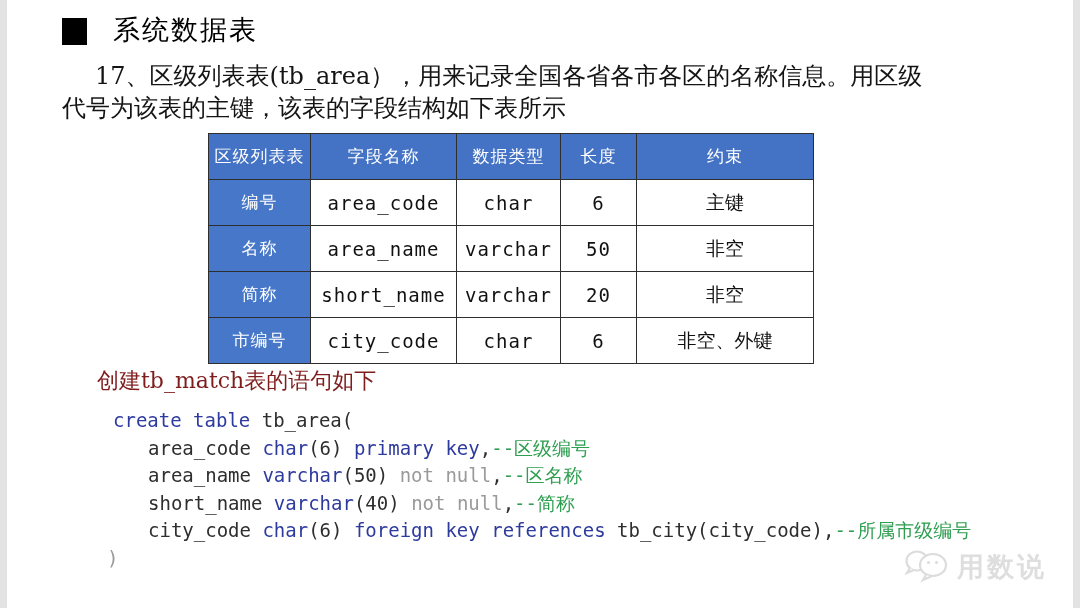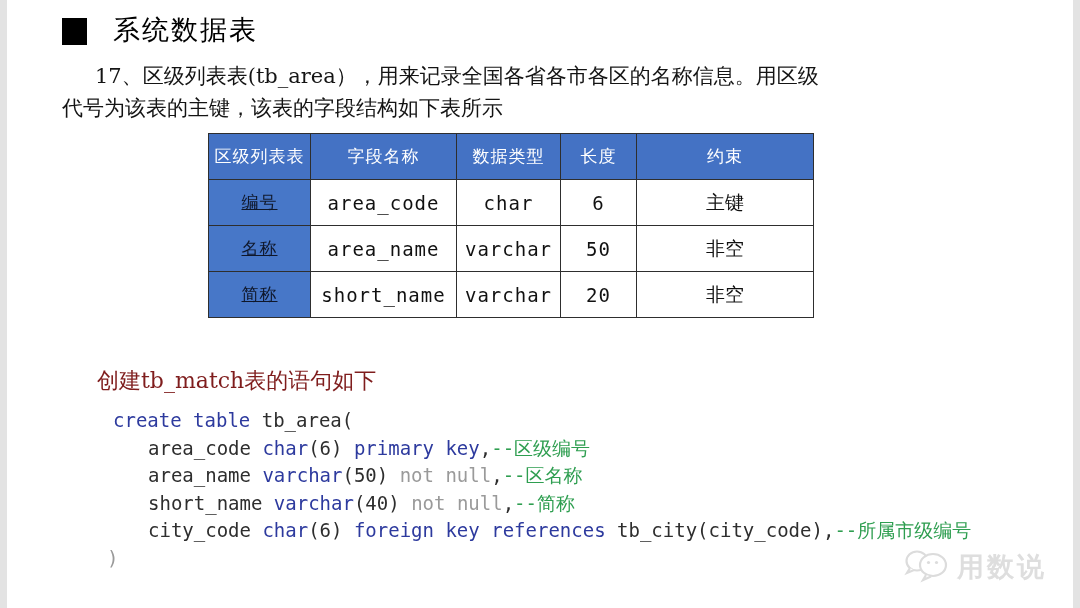--- a/index.html
+++ b/index.html
@@ -10,39 +10,39 @@
   .edge{position:absolute;top:0;bottom:0;width:7px;background:#e3e3e3;}
   .edge.left{left:0}
   .edge.right{right:0}
 
   
   .title-row{position:absolute;left:62px;top:12px;display:flex;align-items:center;gap:26px;}
   .bullet-square{width:25px;height:27px;background:#000;flex:0 0 auto;margin-top:3px;}
   .page-title{margin:0;font-size:27px;font-weight:500;color:#000;letter-spacing:2px;}
 
   
-  .intro{position:absolute;left:62px;top:60px;width:965px;font-size:21px;line-height:32px;color:#141414;}
+  .intro{position:absolute;left:62px;top:60px;width:965px;font-size:24px;line-height:32px;color:#141414;}
   .intro-line1{display:block;padding-left:33px;}
   .intro-line2{display:block;}
 
   
   table.fields{
     position:absolute;left:208px;top:133px;border-collapse:collapse;
     font-size:19px;color:#111;table-layout:fixed;
   }
   table.fields th,table.fields td{
     border:1px solid #2e2e2e;text-align:center;vertical-align:middle;
     height:45px;padding:0;overflow:hidden;
   }
   table.fields th{
     background:var(--table-header-bg,#4472C4);color:#fff;
     font-size:17px;font-weight:normal;letter-spacing:1px;
   }
   td.rowlabel{
-    background:var(--table-rowlabel-bg,#4777C8);color:#0f172a;font-size:17px;letter-spacing:1px;text-decoration:underline;
+    background:var(--table-rowlabel-bg,#4777C8);color:#ffffff;font-size:17px;letter-spacing:1px;
   }
   td.mono{font-family:"DejaVu Sans Mono","Liberation Mono",monospace;font-size:19px;letter-spacing:1px;}
 
   
   .code-caption{position:absolute;left:97px;top:366px;margin:0;font-size:22px;color:#7f1d1d;}
   .code-block{
     position:absolute;left:113px;top:407px;
     font-family:"DejaVu Sans Mono","Liberation Mono",monospace;
     font-size:19px;line-height:27.5px;color:#2e2e2e;
   }
@@ -107,20 +107,27 @@
         <td class="mono">50</td>
         <td>非空</td>
       </tr>
       <tr>
         <td class="rowlabel">简称</td>
         <td class="mono">short_name</td>
         <td class="mono">varchar</td>
         <td class="mono">20</td>
         <td>非空</td>
       </tr>
+      <tr>
+        <td class="rowlabel">市编号</td>
+        <td class="mono">city_code</td>
+        <td class="mono">char</td>
+        <td class="mono">6</td>
+        <td>非空、外键</td>
+      </tr>
     </tbody>
   </table>
 
   <p class="code-caption">创建tb_match表的语句如下</p>
 
   <div class="code-block">
     <div class="code-line"><span class="tk-kw">create table </span><span class="tk-id">tb_area(</span></div>
     <div class="code-line indent"><span class="tk-id">area_code </span><span class="tk-kw">char</span><span class="tk-id">(6) </span><span class="tk-kw">primary key</span><span class="tk-id">,</span><span class="tk-cm">--区级编号</span></div>
     <div class="code-line indent"><span class="tk-id">area_name </span><span class="tk-kw">varchar</span><span class="tk-id">(50) </span><span class="tk-gr">not null</span><span class="tk-id">,</span><span class="tk-cm">--区名称</span></div>
     <div class="code-line indent"><span class="tk-id">short_name </span><span class="tk-kw">varchar</span><span class="tk-id">(40) </span><span class="tk-gr">not null</span><span class="tk-id">,</span><span class="tk-cm">--简称</span></div>

